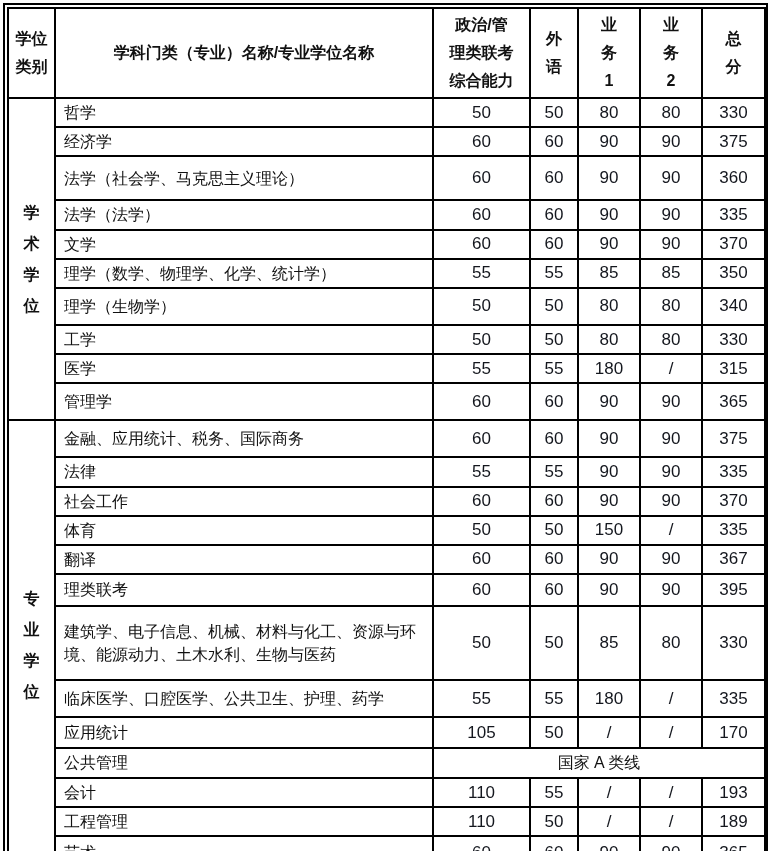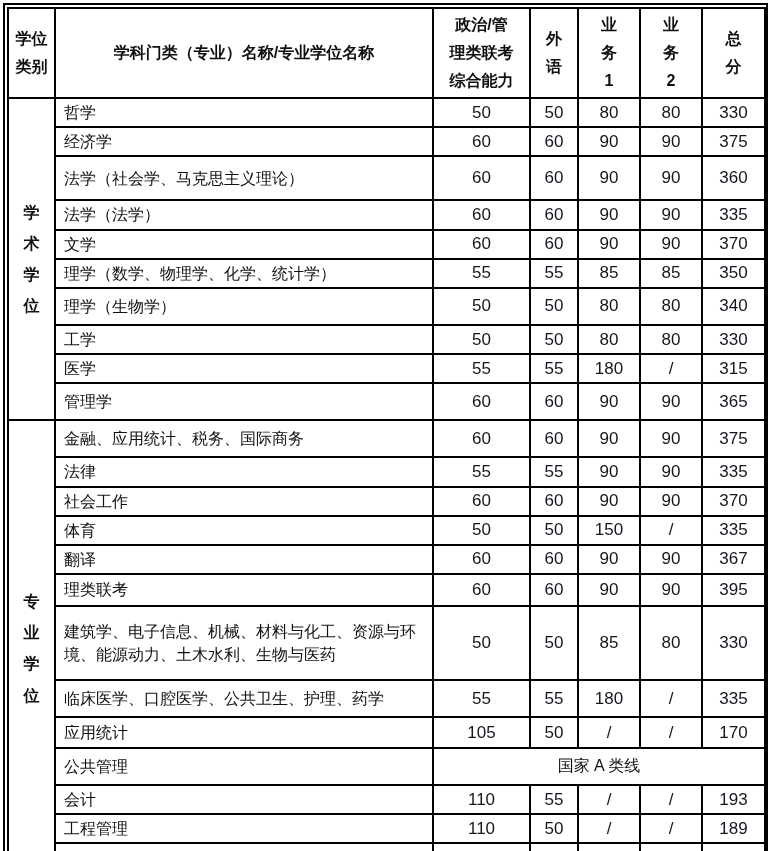--- a/index.html
+++ b/index.html
@@ -255,21 +255,21 @@
       <td class="num">335</td>
     </tr>
     <tr style="height:31px">
       <td class="name">应用统计</td>
       <td class="num">105</td>
       <td class="num">50</td>
       <td class="num">/</td>
       <td class="num">/</td>
       <td class="num">170</td>
     </tr>
-    <tr style="height:37px">
+    <tr style="height:30px">
       <td class="name">公共管理</td>
       <td class="merged" colspan="5">国家 A 类线</td>
     </tr>
     <tr style="height:16px">
       <td class="name">会计</td>
       <td class="num">110</td>
       <td class="num">55</td>
       <td class="num">/</td>
       <td class="num">/</td>
       <td class="num">193</td>

